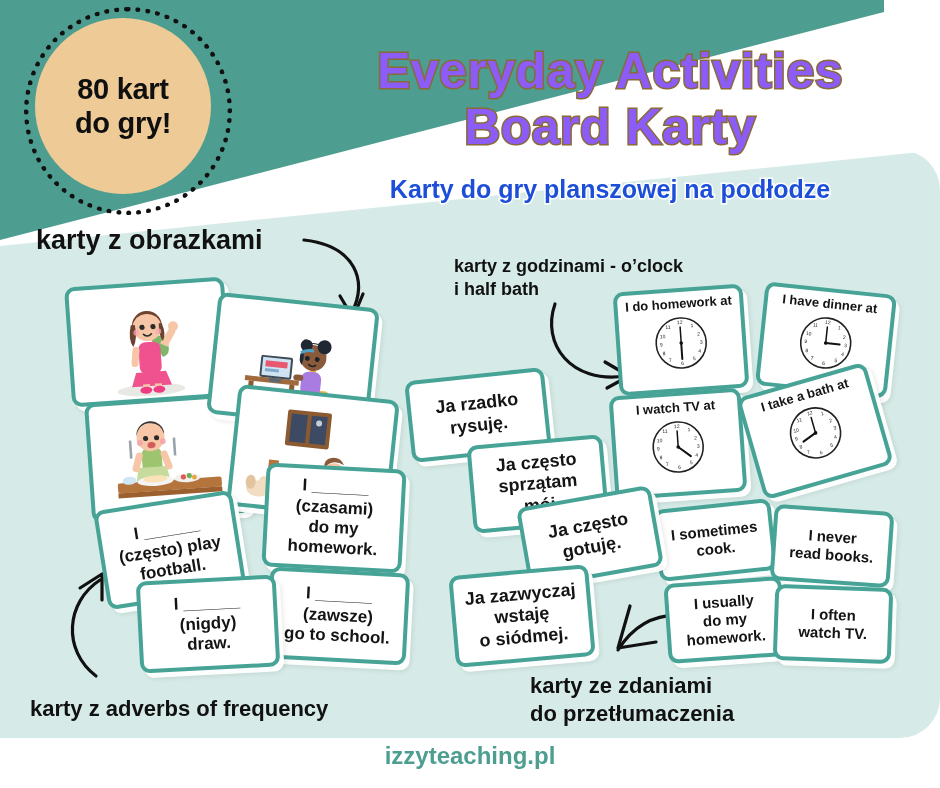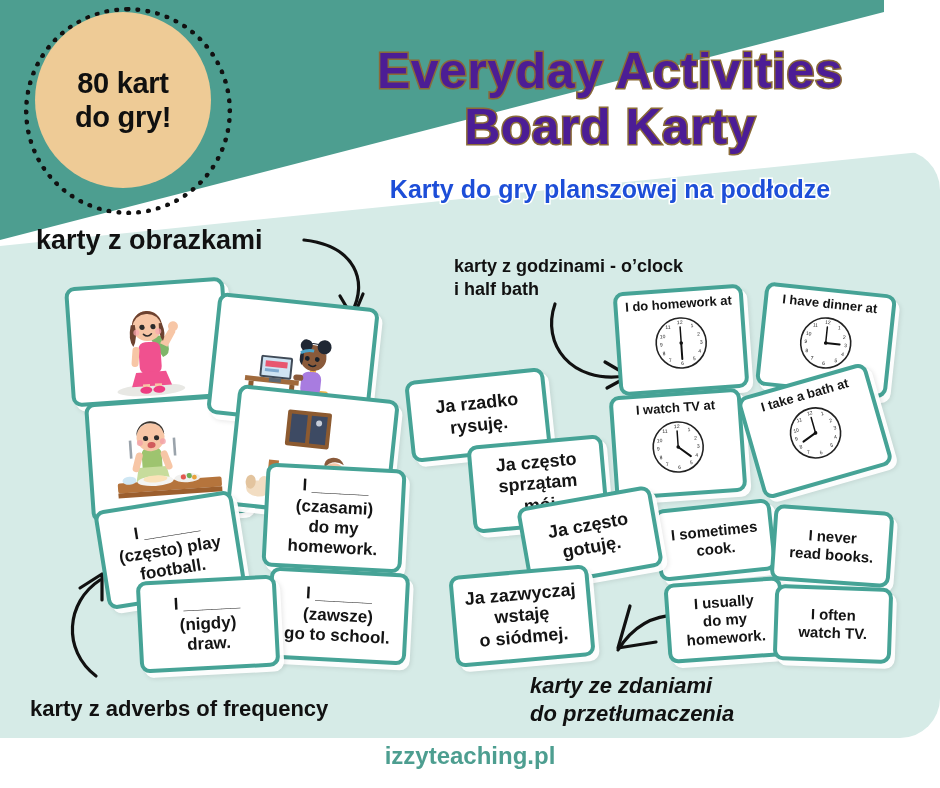--- a/index.html
+++ b/index.html
@@ -10,43 +10,43 @@
   
   .teal-banner{position:absolute;left:0;top:0;width:940px;height:250px;
     background:#4d9e90;
     clip-path:polygon(0 0, 884px 0, 884px 12px, 0 240px);
     z-index:1;}
   .mint-panel{position:absolute;left:0;top:150px;width:940px;height:588px;
     background:#d6ebe7;border-top-right-radius:40px;border-bottom-right-radius:40px;
     clip-path:polygon(0 96px, 940px 0, 940px 588px, 0 588px);z-index:2;}
 
   
-  .badge{position:absolute;left:35px;top:12px;width:176px;height:176px;border-radius:50%;
+  .badge{position:absolute;left:35px;top:18px;width:176px;height:176px;border-radius:50%;
      background:#eecb96;z-index:6;display:flex;align-items:center;justify-content:center;}
   .badge-dots{position:absolute;left:24px;top:7px;width:198px;height:198px;border-radius:50%;
      border:5px dotted #111;z-index:5;}
   .badge-text{font-weight:bold;font-size:29px;color:#101010;text-align:center;line-height:1.18;
      letter-spacing:-0.3px;}
 
   
-  .title{position:absolute;z-index:7;font-weight:bold;color:#4c1d95;text-align:center;
+  .title{position:absolute;z-index:7;font-weight:bold;color:#8b5cf6;text-align:center;
      letter-spacing:0.5px;
      -webkit-text-stroke:3px #8a6a38;paint-order:stroke fill;}
   .title-l1{left:300px;top:42px;width:620px;font-size:50px;}
   .title-l2{left:300px;top:98px;width:620px;font-size:50px;}
   .subtitle{position:absolute;left:300px;top:175px;width:620px;z-index:7;text-align:center;
      font-weight:bold;font-size:25px;color:#1d4ed8;-webkit-text-stroke:3px #ffffff;
      paint-order:stroke fill;}
 
   
   .seclabel{position:absolute;z-index:9;font-weight:bold;color:#111;line-height:1.25;}
   .lbl-pictures{left:36px;top:224px;font-size:27px;}
   .lbl-clocks{left:454px;top:255px;font-size:18px;}
   .lbl-adverbs{left:30px;top:695px;font-size:22px;}
-  .lbl-sentences{left:530px;top:672px;font-size:22px;text-align:left;font-style:italic;}
+  .lbl-sentences{left:530px;top:672px;font-size:22px;text-align:left;}
 
   .footer{position:absolute;left:0;top:742px;width:940px;text-align:center;z-index:9;
      font-weight:bold;font-size:24px;color:#4d9e90;}
 
   
   .card{position:absolute;background:#ffffff;border:4px solid #46a396;border-radius:10px;
      box-sizing:border-box;z-index:4;
      box-shadow:4px 5px 0 rgba(255,255,255,0.95), 5px 6px 5px rgba(0,0,0,0.10);}
   .card-txt{display:flex;align-items:center;justify-content:center;text-align:center;
      font-weight:bold;color:#141414;padding:4px;line-height:1.2;}

